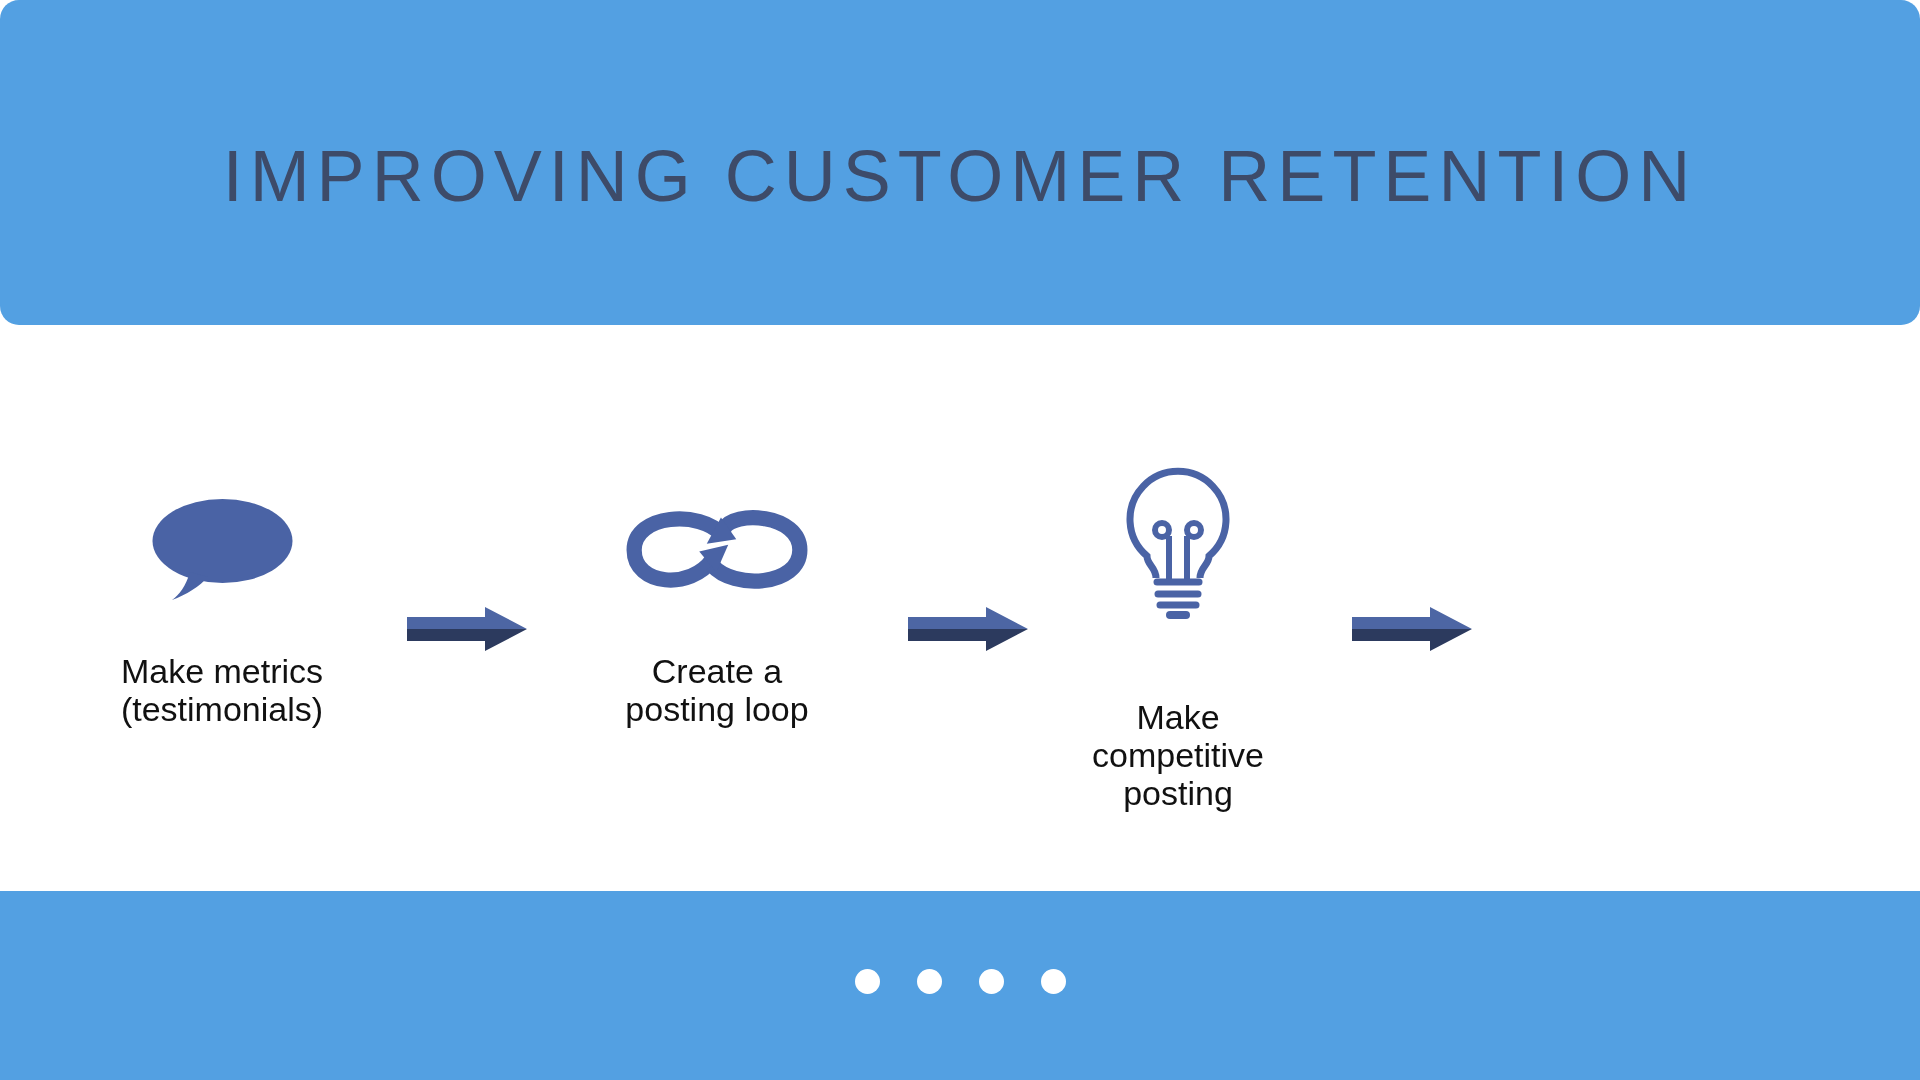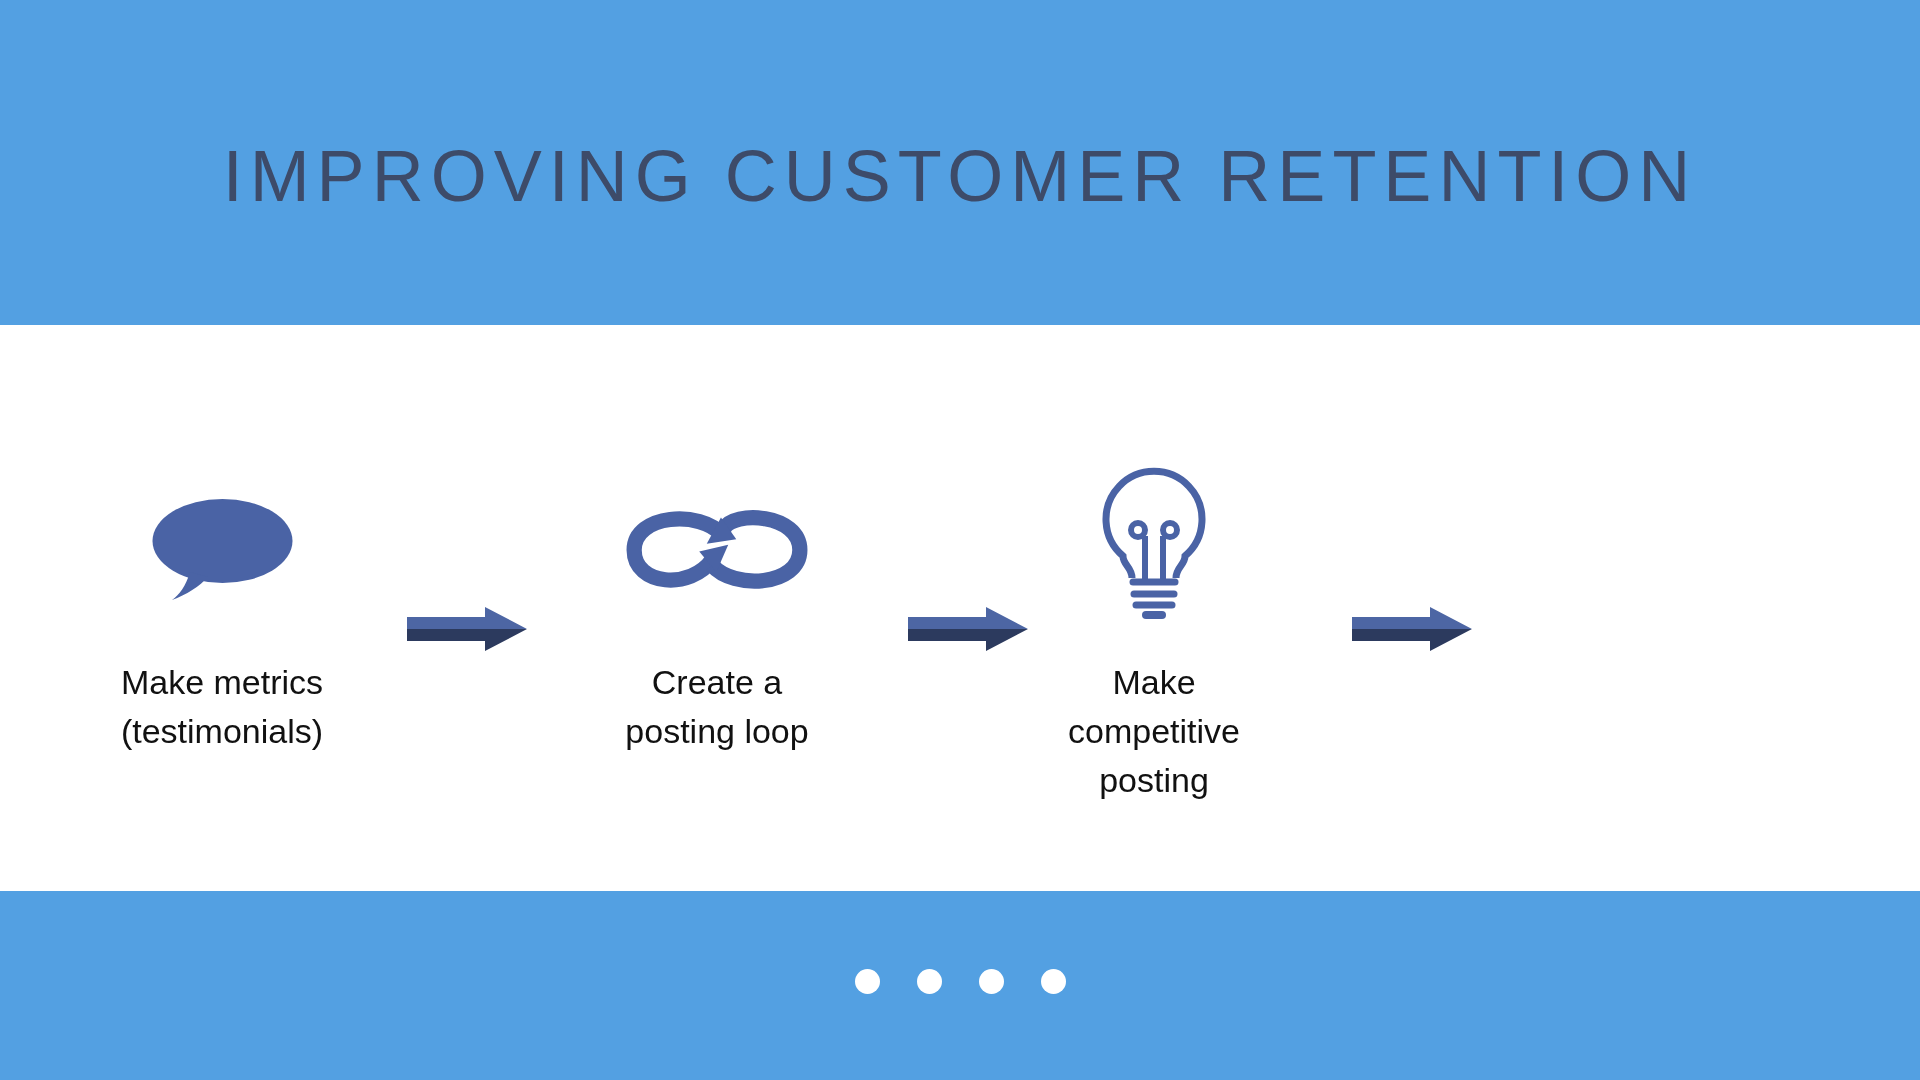--- a/index.html
+++ b/index.html
@@ -8,48 +8,48 @@
     position: relative;
     width: 1920px;
     height: 1080px;
     overflow: hidden;
     background: var(--panel-white, #fff);
     font-family: "Liberation Sans", sans-serif;
   }
   .band-top {
     position: absolute; left: 0; top: 0; width: 1920px; height: 325px;
     background: var(--band-blue, #53A0E2);
-    display: flex; align-items: center; justify-content: center;
+    display: flex; align-items: center; justify-content: center; border-radius: 19px;
   }
   .slide-title {
     margin-top: 26px;
     font-size: 72px;
     font-weight: 300;
     letter-spacing: 7px;
     color: var(--title-color, #3D4B69);
     white-space: nowrap;
   }
   .band-middle {
     position: absolute; left: 0; top: 325px; width: 1920px; height: 566px;
     background: var(--panel-white, #fff);
   }
   .step { position: absolute; top: 0; width: 380px; display: flex; flex-direction: column; align-items: center; }
   .step-1 { left: 32px; }
   .step-2 { left: 527px; justify-content: space-between; }
-  .step-3 { left: 964px; }
+  .step-3 { left: 988px; gap: 46px; }
   .step-4 { left: 1460px; }
   .icon-box { height: 295px; display: flex; align-items: flex-end; justify-content: center; }
   .step-label {
     margin-top: 32px;
     font-size: 34px;
     line-height: 38px;
     color: var(--label-color, #111);
     text-align: center;
   }
-  .step-label span { display: block; margin-top: 11px; }
+  .step-label span { display: block; }
   .flow-arrow { position: absolute; top: 282px; width: 120px; height: 44px; }
   .arrow-1 { left: 407px; }
   .arrow-2 { left: 908px; }
   .arrow-3 { left: 1352px; }
   .band-bottom {
     position: absolute; left: 0; top: 891px; width: 1920px; height: 189px;
     background: var(--band-blue, #53A0E2);
     display: flex; justify-content: center; align-items: flex-start;
   }
   .dots { margin-top: 78px; display: flex; gap: 37px; }

